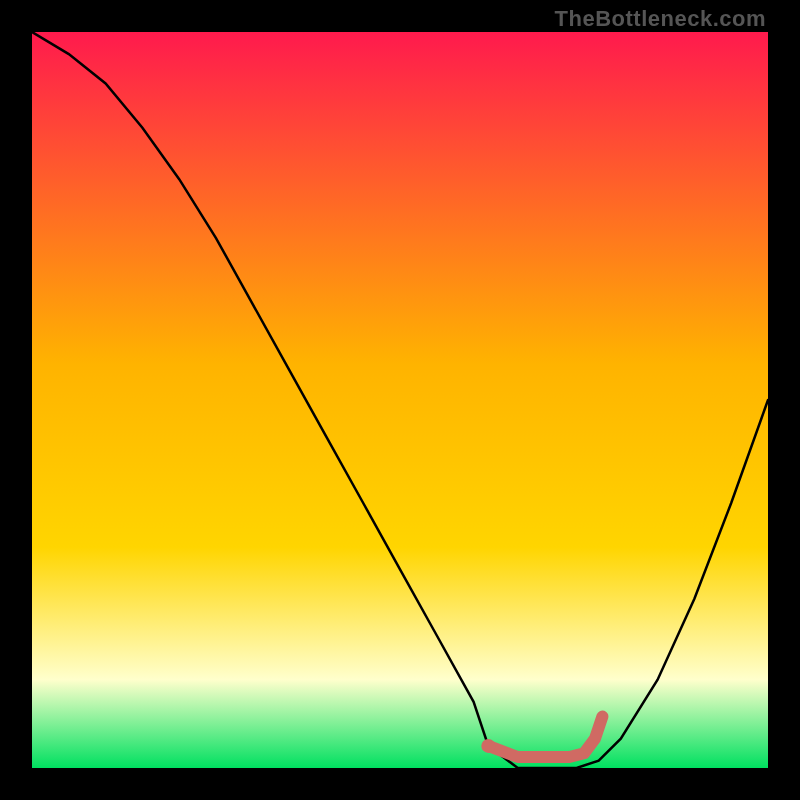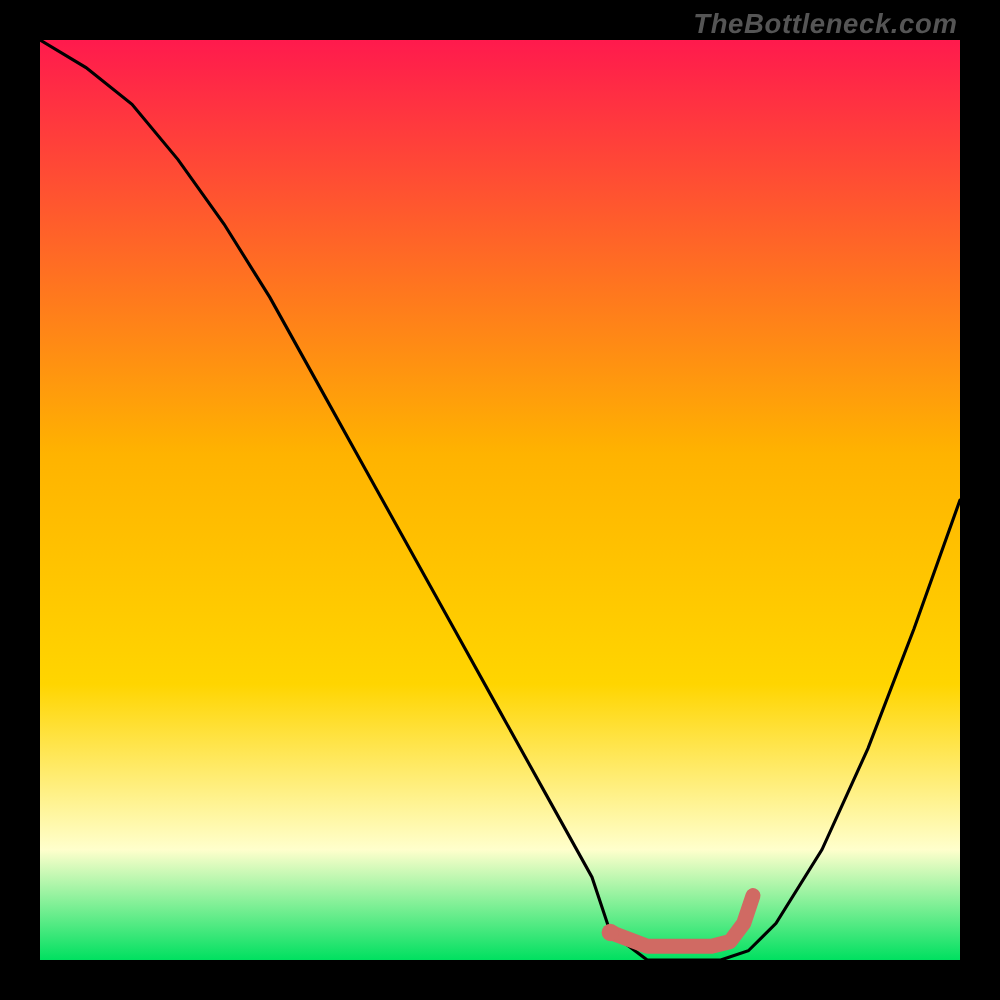--- a/index.html
+++ b/index.html
@@ -21,21 +21,20 @@
   .watermark {
     position: absolute;
     top: 6px;
     right: 34px;
     color: #555;
     font-family: Arial, Helvetica, sans-serif;
     font-size: 22px;
     font-weight: bold;
     letter-spacing: 0.5px;
     user-select: none;
-    font-style: italic;
   }
   svg { display: block; }
 </style>
 </head>
 <body>
 
 <div class="watermark">TheBottleneck.com</div>
 
 <div class="frame">
   <svg id="chart-svg" width="736" height="736" viewBox="0 0 736 736">

